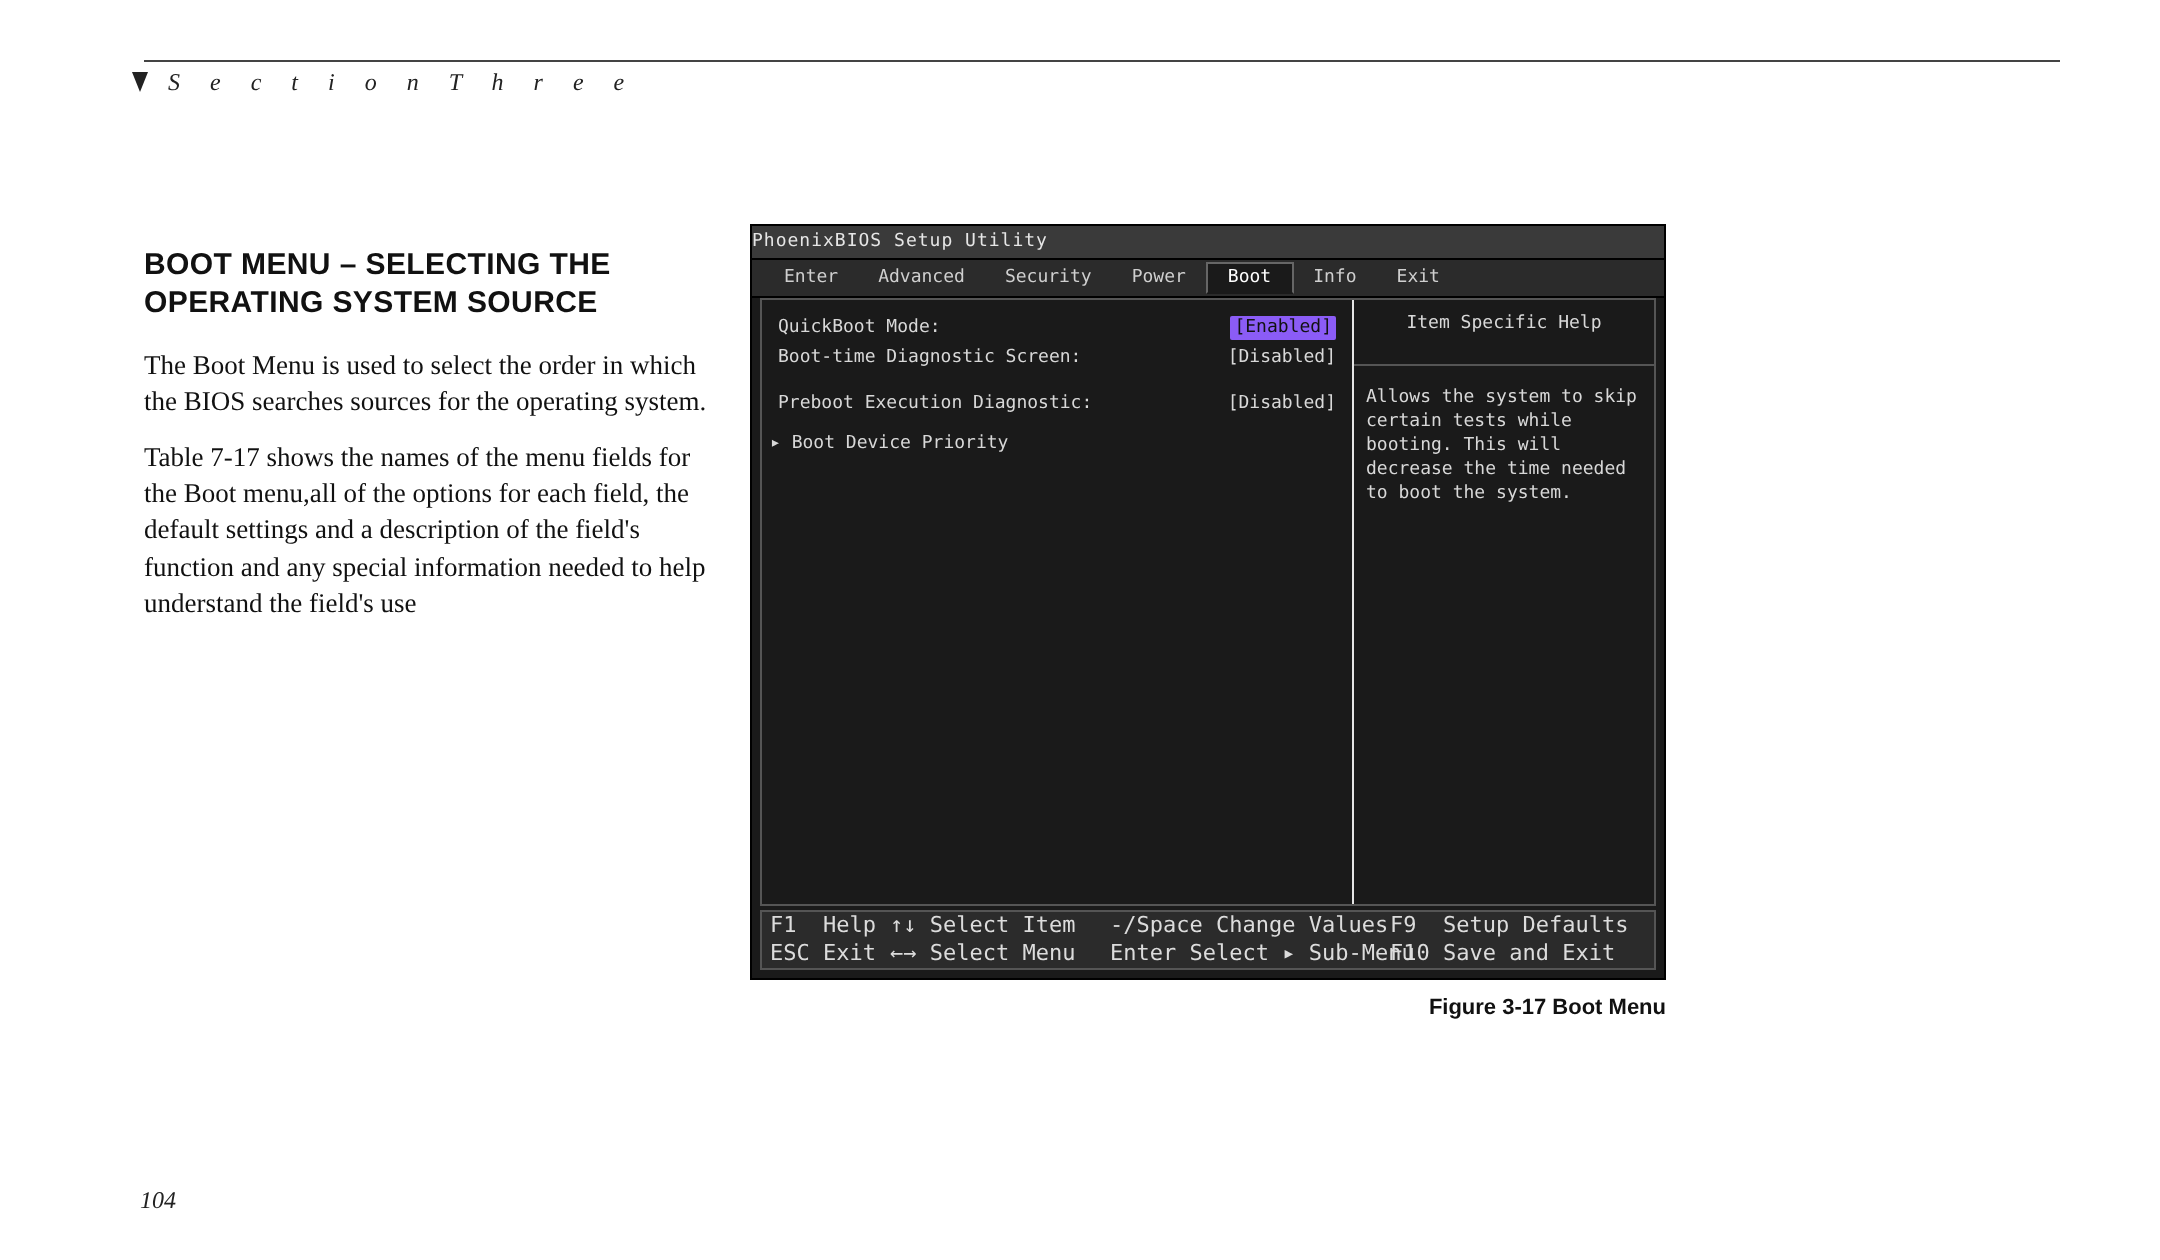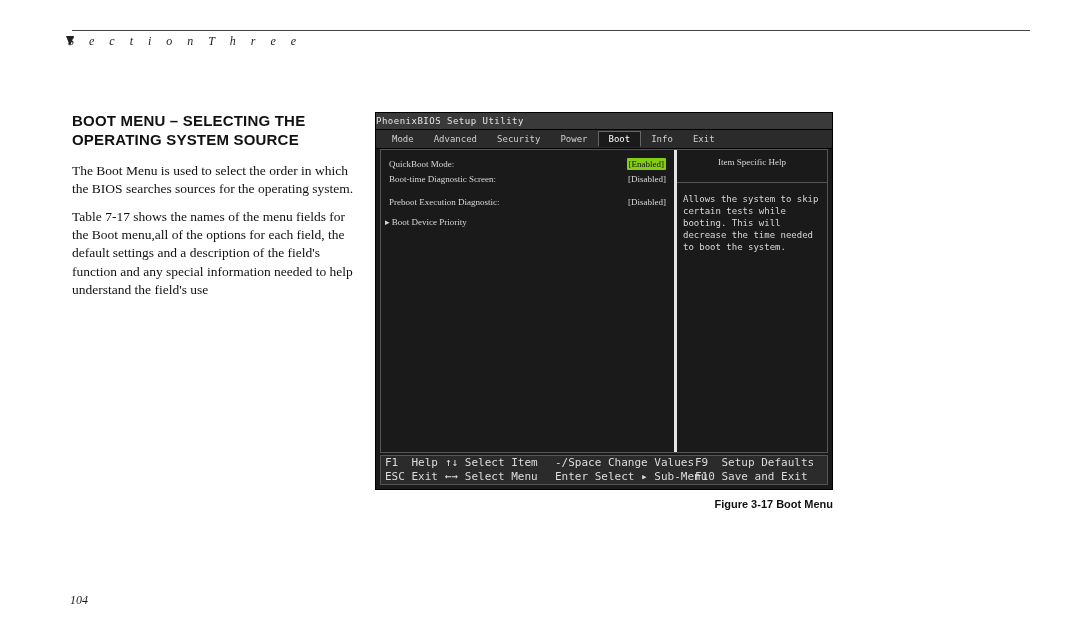--- a/index.html
+++ b/index.html
@@ -30,32 +30,32 @@
     position: absolute;
     left: 66px;
     top: 36px;
     width: 0; height: 0;
     border-left: 4px solid transparent;
     border-right: 4px solid transparent;
     border-top: 10px solid #222;
   }
   .section-label {
     position: absolute;
-    left: 68px;
+    left: 84px;
     top: 34px;
     font-family: Georgia, serif;
     font-style: italic;
     letter-spacing: 6px;
     font-size: 12px;
     color: #222;
   }
   .left-col {
     position: absolute;
     left: 72px;
-    top: 112px;
+    top: 124px;
     width: 282px;
   }
   .heading {
     font-family: Arial, Helvetica, sans-serif;
     font-weight: 700;
     font-size: 15px;
     letter-spacing: 0.2px;
     line-height: 1.25;
     margin-bottom: 12px;
   }
@@ -116,47 +116,45 @@
   }
   .bios .body {
     position: absolute;
     left: 4px; right: 4px;
     top: 36px; bottom: 36px;
     border: 1px solid #555;
     display: flex;
   }
   .bios .left-pane {
     flex: 1 1 auto;
-    border-right: 3px solid #e5e5e5;
+    border-right: 1px solid #e5e5e5;
     padding: 8px 8px;
     position: relative;
-    font-family: Liberation Serif, serif;
   }
   .bios .right-pane {
     width: 138px;
     padding: 6px 6px;
   }
   .bios .right-pane .help-title {
     text-align: center;
     margin-bottom: 14px;
-    font-family: Liberation Serif, serif;
   }
   .bios .right-pane .help-sep {
     border-top: 1px solid #555;
     margin: 2px -6px 10px -6px;
   }
   .bios .row {
     display: flex;
     justify-content: space-between;
     margin-bottom: 3px;
   }
   .bios .row .lbl { white-space: pre; }
   .bios .row .val { white-space: pre; }
   .bios .val.selected {
-    background: #84cc16;
+    background: #8b5cf6;
     color: #111;
     padding: 0 2px;
     border-radius: 1px;
   }
   .bios .subhead {
     margin-top: 8px;
     margin-left: -4px;
     white-space: pre;
   }
   .bios .footer {
@@ -205,21 +203,21 @@
       <div>OPERATING SYSTEM SOURCE</div>
     </div>
     <div class="para">The Boot Menu is used to select the order  in  which the BIOS searches sources for the operating system.</div>
     <div class="para">Table 7-17 shows the names of the menu fields for the Boot menu,all  of the options for each field, the default settings and a description of the field's function and any special information needed to help understand the field's use</div>
   </div>
 
   <div class="right-col">
     <div class="bios">
       <div class="titlebar">PhoenixBIOS Setup Utility</div>
       <div class="menubar">
-        <span class="tab">Mode</span>
+        <span class="tab">Enter</span>
         <span class="tab">Advanced</span>
         <span class="tab">Security</span>
         <span class="tab">Power</span>
         <span class="tab active">Boot</span>
         <span class="tab">Info</span>
         <span class="tab">Exit</span>
       </div>
 
       <div class="body">
         <div class="left-pane">

